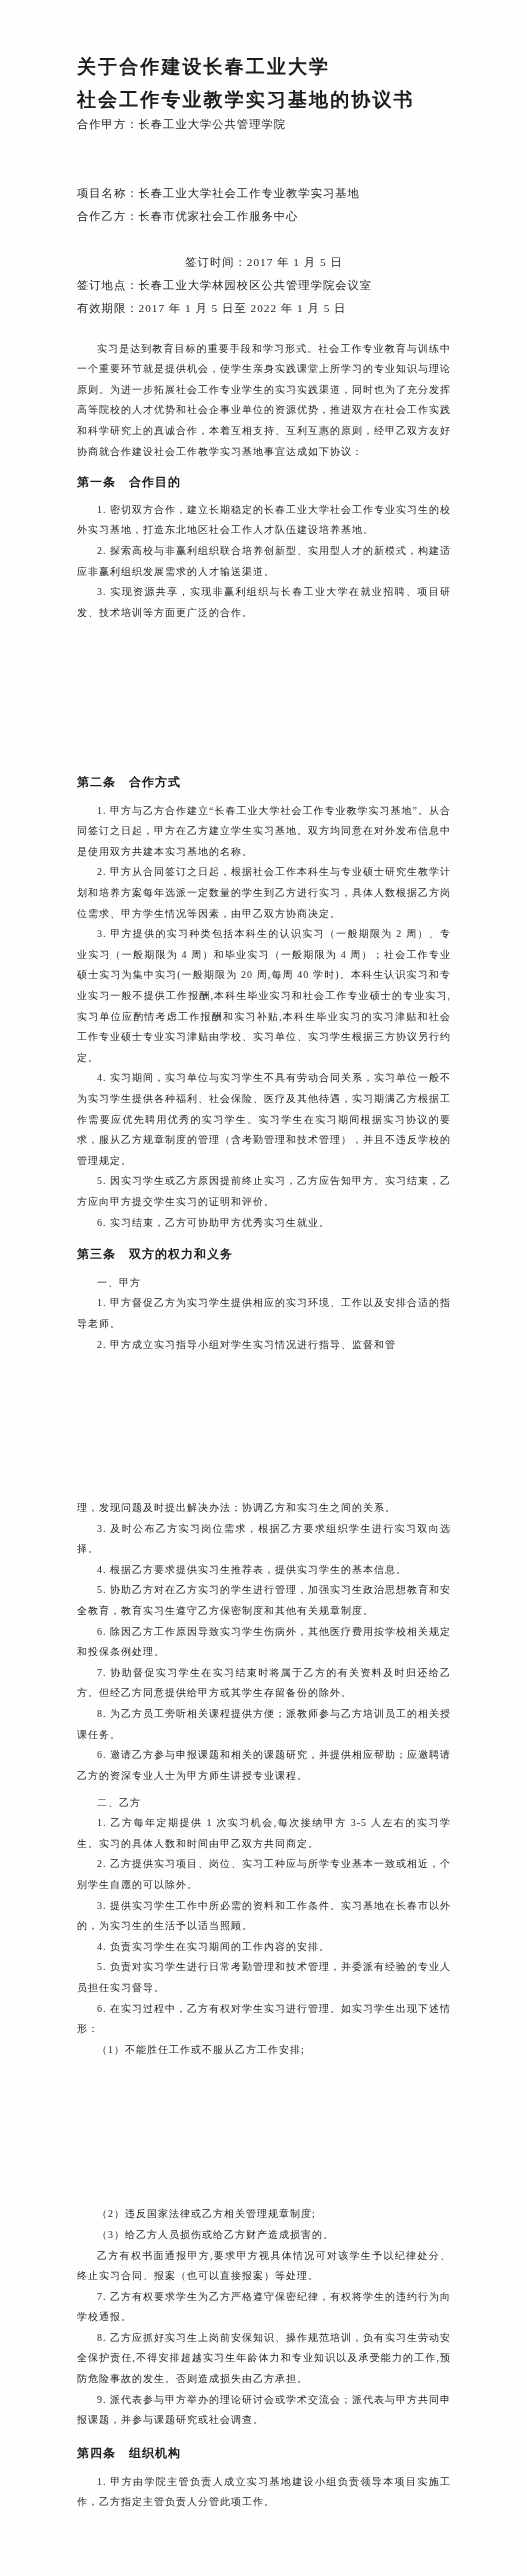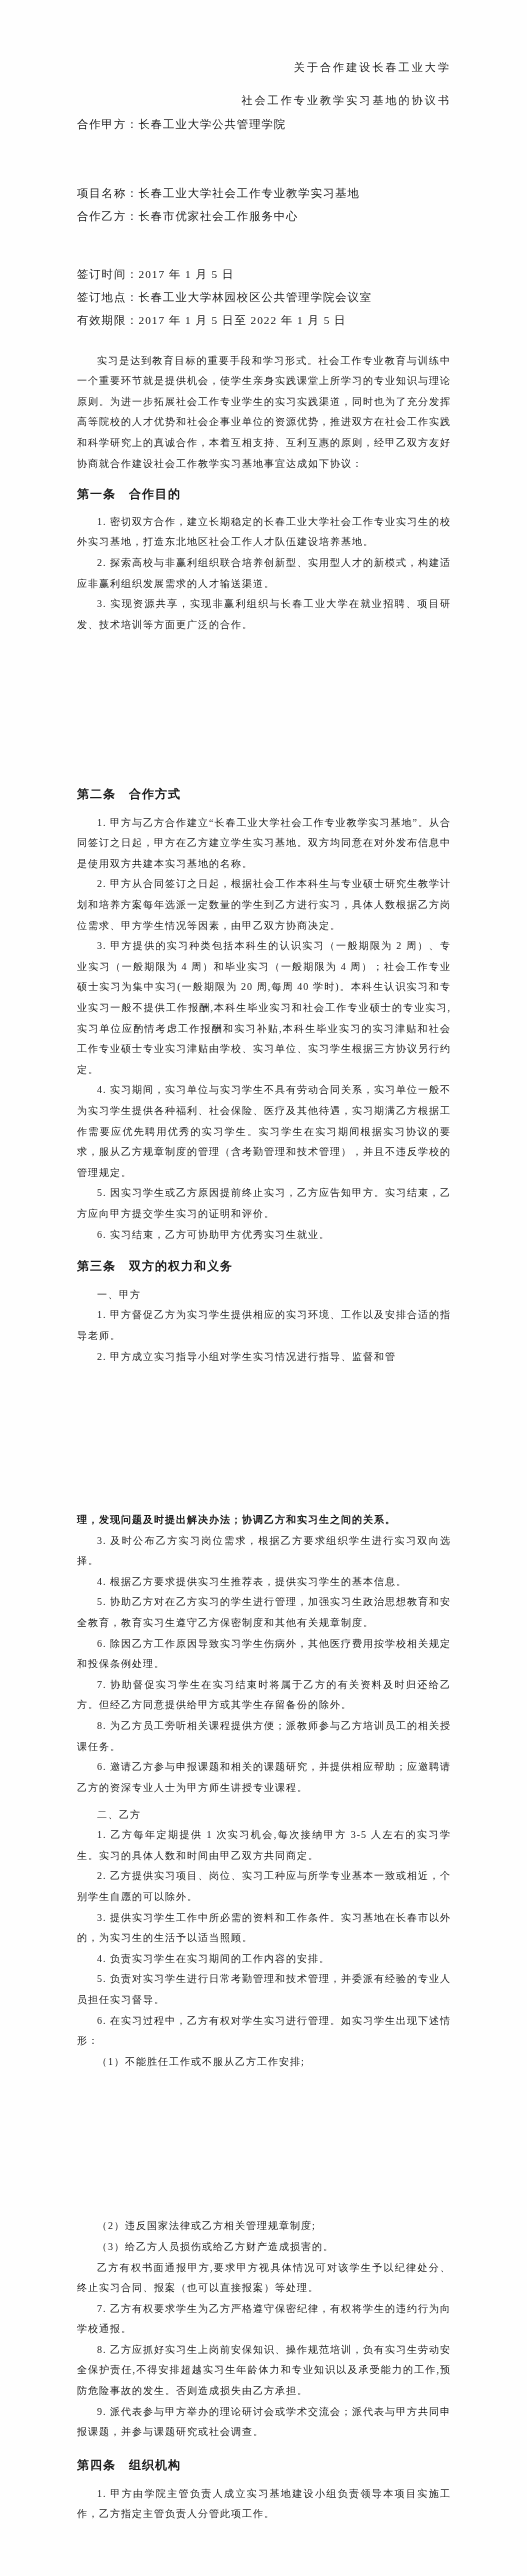--- a/index.html
+++ b/index.html
@@ -11,43 +11,43 @@
     background: #fefefe;
     overflow: hidden;
     font-family: "Liberation Serif", "DejaVu Serif", serif;
     color: #1c1c1c;
   }
   .content {
     position: relative;
     padding: 0 77px;
   }
   .title-line {
-    text-align: right;
-    font-size: 11px;
-    font-weight: normal;
+    text-align: left;
+    font-size: 19px;
+    font-weight: bold;
     line-height: 26px;
     letter-spacing: 2.1px;
   }
   .title-1 { margin-top: 54px; }
   .title-2 { margin-top: 7.2px; }
   .blk { margin: 0; }
   .info {
     font-size: 11.3px;
     line-height: 23px;
     letter-spacing: 1px;
     text-align: left;
   }
   .p, .sub {
     font-size: 10px;
     line-height: 20.6px;
     letter-spacing: 1px;
     text-align: justify;
     text-indent: 2em;
   }
-  .noindent { text-indent: 0; font-weight: bold; }
+  .noindent { text-indent: 0; }
   .h {
     font-size: 12px;
     font-weight: bold;
     line-height: 20.6px;
     letter-spacing: 1px;
     text-indent: 0;
   }
 </style>
 </head>
 <body>
@@ -55,21 +55,21 @@
 <div class="page">
   <div class="content">
 
     <div class="title-line title-1">关于合作建设长春工业大学</div>
     <div class="title-line title-2">社会工作专业教学实习基地的协议书</div>
 
     <div>
         <p class="blk info">合作甲方：长春工业大学公共管理学院</p>
         <p class="blk info" style="margin-top: 46px;">项目名称：长春工业大学社会工作专业教学实习基地</p>
         <p class="blk info">合作乙方：长春市优家社会工作服务中心</p>
-        <p class="blk info" style="margin-top: 35px;">签订时间：2017 年 1 月 5 日</p>
+        <p class="blk info" style="margin-top: 23px; text-align: center;">签订时间：2017 年 1 月 5 日</p>
         <p class="blk info">签订地点：长春工业大学林园校区公共管理学院会议室</p>
         <p class="blk info">有效期限：2017 年 1 月 5 日至 2022 年 1 月 5 日</p>
         <p class="blk p" style="margin-top: 18.5px;">实习是达到教育目标的重要手段和学习形式。社会工作专业教育与训练中一个重要环节就是提供机会，使学生亲身实践课堂上所学习的专业知识与理论原则。为进一步拓展社会工作专业学生的实习实践渠道，同时也为了充分发挥高等院校的人才优势和社会企事业单位的资源优势，推进双方在社会工作实践和科学研究上的真诚合作，本着互相支持、互利互惠的原则，经甲乙双方友好协商就合作建设社会工作教学实习基地事宜达成如下协议：</p>
         <h2 class="blk h" style="margin-top: 9.3px;">第一条　合作目的</h2>
         <p class="blk p" style="margin-top: 7.7px;">1. 密切双方合作，建立长期稳定的长春工业大学社会工作专业实习生的校外实习基地，打造东北地区社会工作人才队伍建设培养基地。</p>
         <p class="blk p">2. 探索高校与非赢利组织联合培养创新型、实用型人才的新模式，构建适应非赢利组织发展需求的人才输送渠道。</p>
         <p class="blk p">3. 实现资源共享，实现非赢利组织与长春工业大学在就业招聘、项目研发、技术培训等方面更广泛的合作。</p>
         <h2 class="blk h" style="margin-top: 149px;">第二条　合作方式</h2>
         <p class="blk p" style="margin-top: 7.7px;">1. 甲方与乙方合作建立“长春工业大学社会工作专业教学实习基地”。从合同签订之日起，甲方在乙方建立学生实习基地。双方均同意在对外发布信息中是使用双方共建本实习基地的名称。</p>
         <p class="blk p">2. 甲方从合同签订之日起，根据社会工作本科生与专业硕士研究生教学计划和培养方案每年选派一定数量的学生到乙方进行实习，具体人数根据乙方岗位需求、甲方学生情况等因素，由甲乙双方协商决定。</p>

